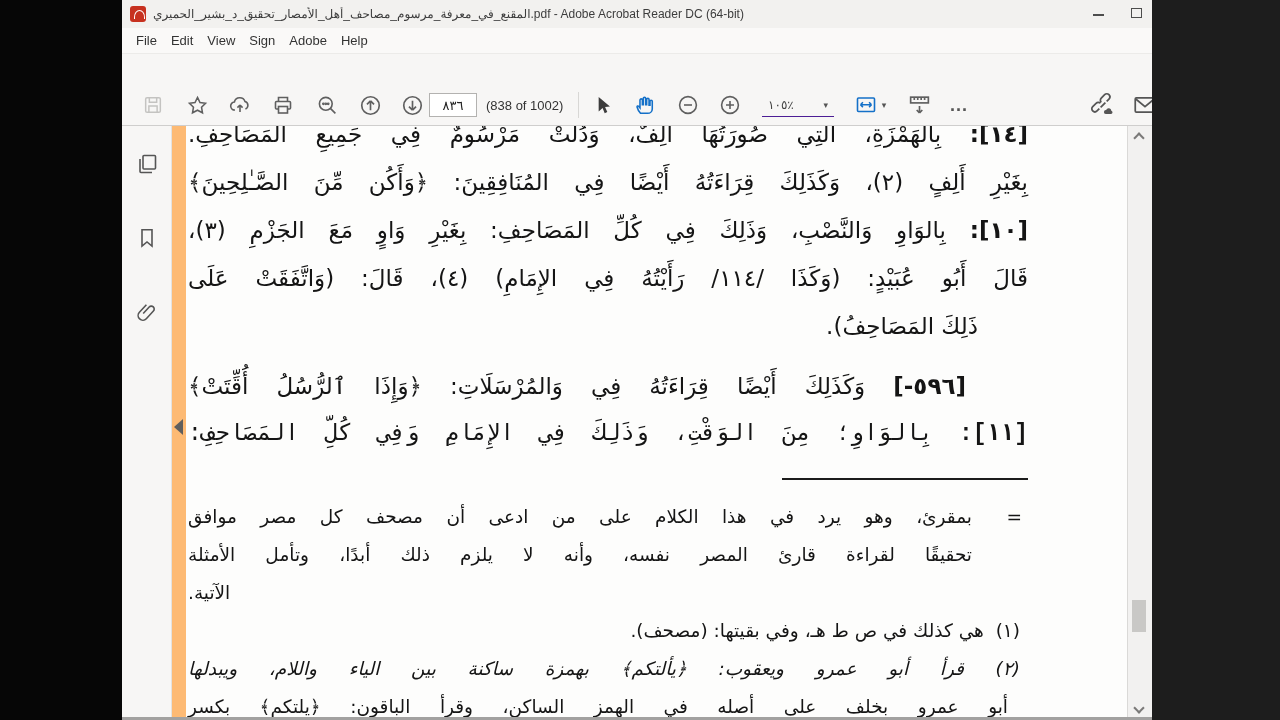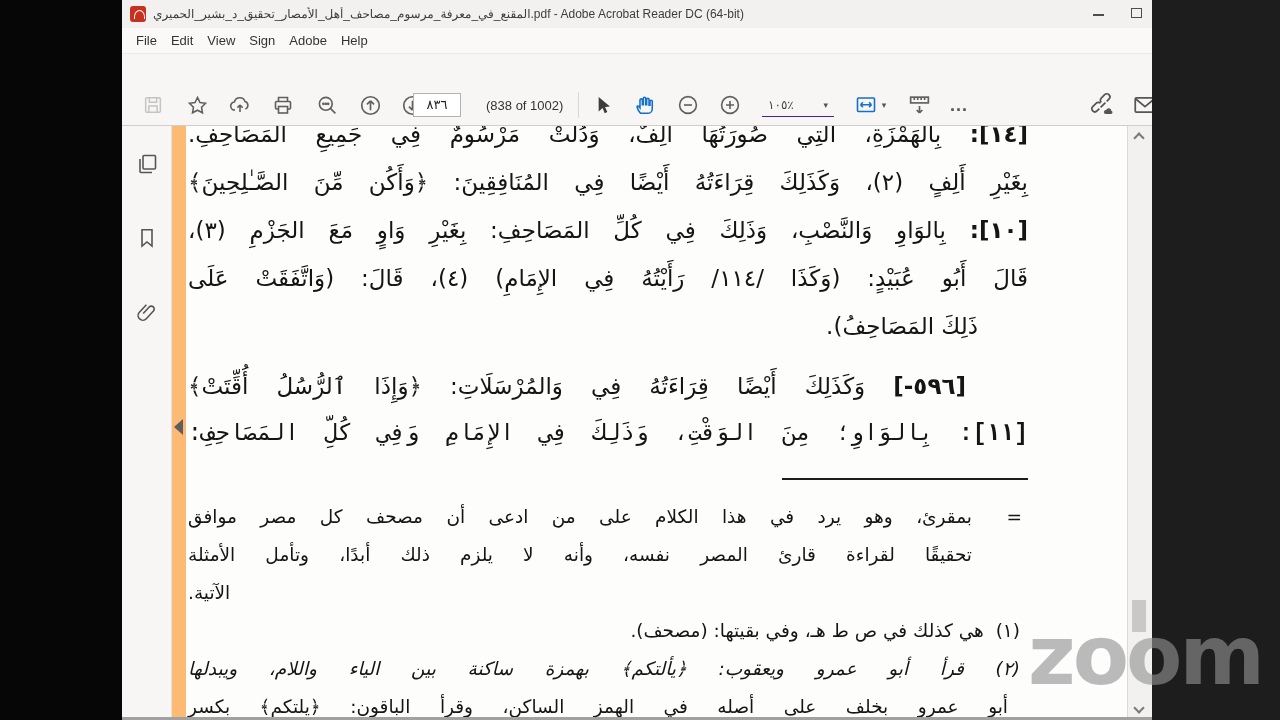--- a/index.html
+++ b/index.html
@@ -34,21 +34,21 @@
   .tabbar-right { position:absolute; right:0; top:0; height:30px; display:flex; align-items:center; gap:22px; padding-right:6px; }
   .help-circle { width:20px; height:20px; border:1.6px solid #4f4f4f; border-radius:50%; color:#4f4f4f; font-size:12.5px; font-weight:bold; display:flex; align-items:center; justify-content:center; }
   .bell-wrap { position:relative; width:22px; height:22px; }
   .bell-dot { position:absolute; right:2px; bottom:2px; width:6px; height:6px; border-radius:50%; background:#e8453c; }
   .signin { font-size:14px; color:#333; white-space:nowrap; }
 
   
   .toolbar { position:absolute; left:0; top:84px; width:100%; height:42px; background:#f7f6f5; border-bottom:1px solid #cfcecd; }
   .tb { position:absolute; top:0; height:42px; display:flex; align-items:center; justify-content:center; }
   .tb-sep { position:absolute; top:8px; width:1px; height:26px; background:#d8d7d5; }
-  .page-box { position:absolute; left:291px; top:9px; width:48px; height:24px; border:1px solid #b3b2b0; background:#fff; font-size:13px; text-align:center; color:#222; font-family:Liberation Serif, serif; }
+  .page-box { position:absolute; left:307px; top:9px; width:48px; height:24px; border:1px solid #b3b2b0; background:#fff; font-size:13px; text-align:center; color:#222; font-family:Liberation Sans, sans-serif; }
   .page-count { position:absolute; left:364px; top:0; height:42px; display:flex; align-items:center; font-size:13px; color:#333; }
   .zoom-box { position:absolute; left:640px; top:9px; width:72px; height:24px; border-bottom:1px solid #4c1d95; display:flex; align-items:center; justify-content:space-between; padding:0 6px; font-size:12px; color:#444; font-family:"DejaVu Sans", sans-serif; }
   .caret { font-size:9px; color:#555; }
   .more-dots { font-size:18px; color:#555; letter-spacing:1px; font-weight:bold; }
   svg.ic { display:block; }
 
   
   .docarea { position:absolute; left:50px; top:126px; width:980px; height:594px; background:#fdba74; overflow:hidden; }
   .page { position:absolute; left:14px; top:0; width:941px; height:594px; background:#fdfdfc; }
   .collapse-handle { position:absolute; left:2px; top:293px; width:0; height:0; border-top:8px solid transparent; border-bottom:8px solid transparent; border-right:9px solid #5f5e5d; }
@@ -267,14 +267,13 @@
       <div class="sb-arrow sb-up"></div>
       <div class="sb-thumb"></div>
       <div class="sb-arrow sb-down"></div>
     </div>
 
   </div>
 
   <div class="bottom-strip"></div>
   <div class="blackbar left"></div>
   <div class="blackbar right"></div>
-  <div class="watermark">zoom</div>
 </div>
 
 </body></html>

